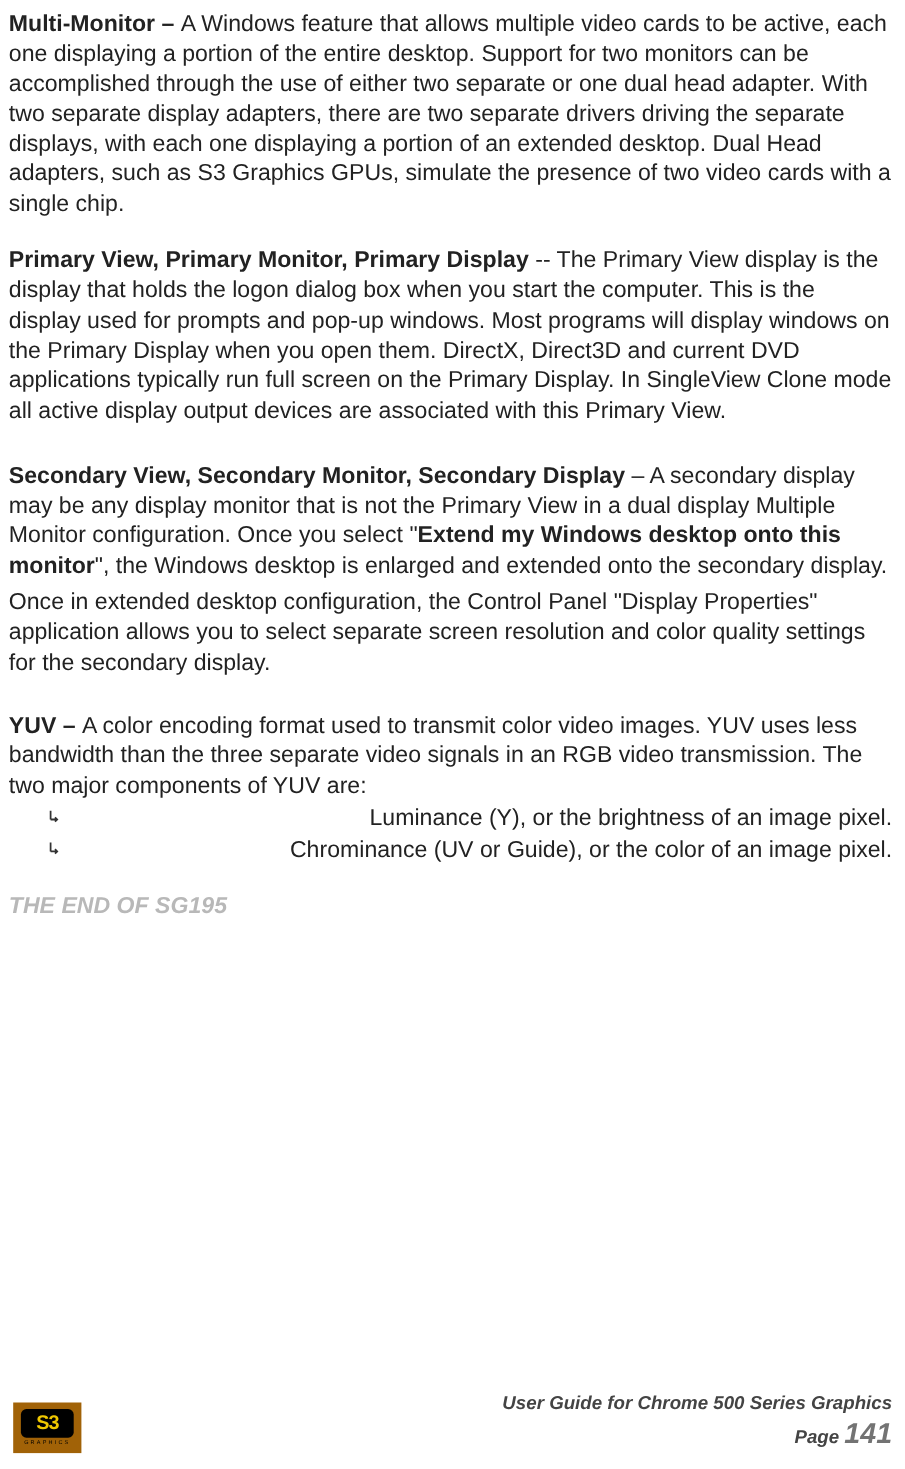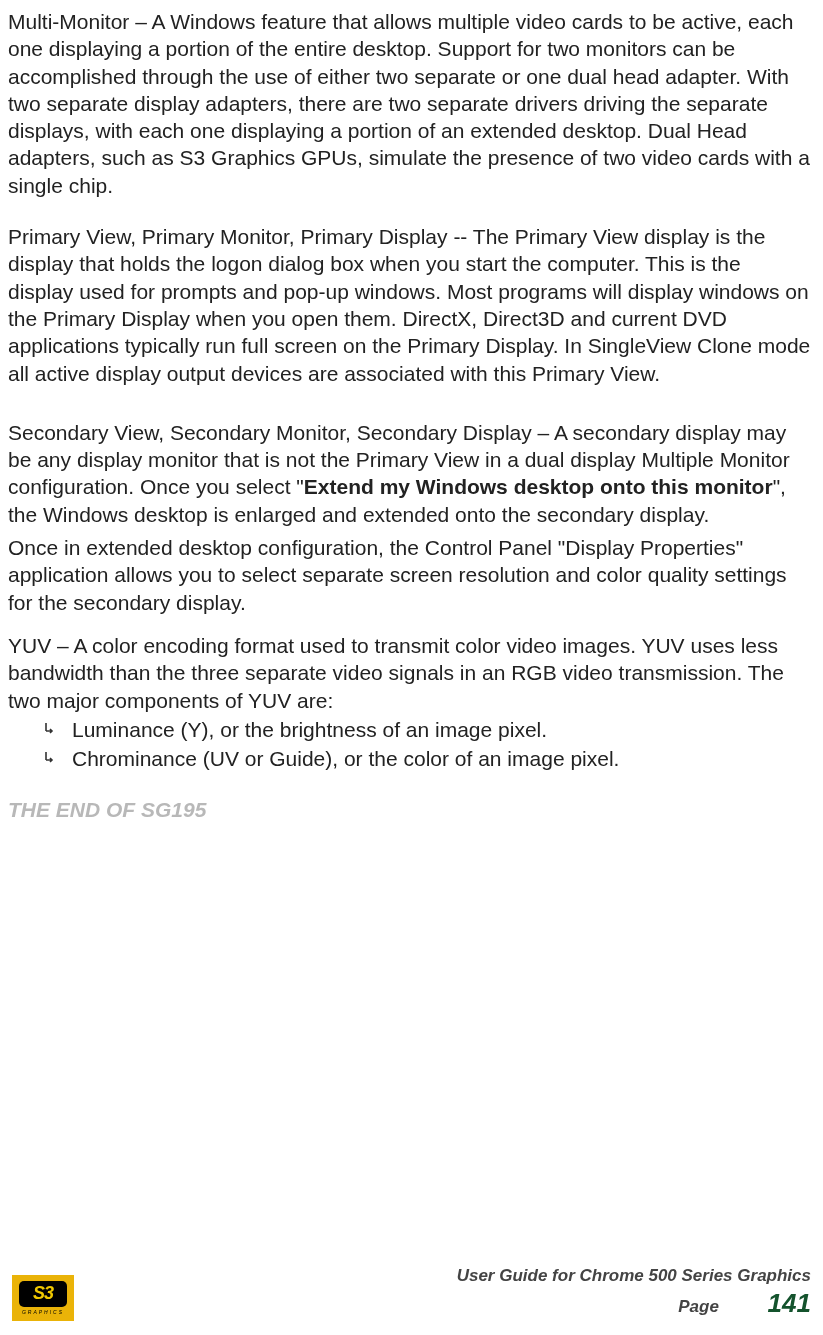--- a/index.html
+++ b/index.html
@@ -8,27 +8,28 @@
     height: 1335px;
     font-family: Arial, Helvetica, sans-serif;
     font-size: 21px;
     color: #222;
     line-height: 1.3;
     position: relative;
     background: #fff;
     padding: 8px 12px 0 8px;
   }
   .entry { margin-bottom: 24px; }
-  .term { font-weight: normal; }
+  .term { font-weight: bold; }
   .inline { display: inline; }
   .bold-inline { font-weight: bold; }
   ul.bullets {
     list-style: none;
     padding-left: 34px;
     margin-top: 2px;
+    text-align: right;
   }
   ul.bullets li {
     position: relative;
     padding-left: 30px;
     margin-bottom: 2px;
   }
   ul.bullets li .arrow {
     position: absolute;
     left: 0;
     top: 5px;
@@ -47,26 +48,25 @@
     bottom: 14px;
     left: 12px;
     right: 12px;
     display: flex;
     align-items: flex-end;
     justify-content: space-between;
   }
   .logo {
     width: 62px;
     height: 46px;
-    background: #eab308;
+    background: #a16207;
     display: flex;
     align-items: center;
     justify-content: center;
     flex-direction: column;
-    font-style: italic;
   }
   .logo .s3 {
     width: 48px;
     height: 26px;
     background: #000;
     border-radius: 5px;
     display: flex;
     align-items: center;
     justify-content: center;
     color: #f0c800;
@@ -82,42 +82,42 @@
   }
   .footer-text {
     text-align: right;
     font-style: italic;
     font-weight: bold;
     font-size: 17px;
     line-height: 1.3;
     color: #444;
   }
   .footer-text .pageword { font-weight: bold; }
-  .footer-text .pagenum { font-size: 26px; font-style: italic; font-weight: bold; color: #14532d; margin-left: 44px; }
+  .footer-text .pagenum { font-size: 26px; font-style: italic; font-weight: bold; color: #737373; }
   .para2 { margin-top: 6px; }
 </style>
 </head>
 <body>
 
 <div class="content">
 
   <div class="entry">
     <span class="term">Multi-Monitor – </span><span class="inline">A Windows feature that allows multiple video cards to be active, each one displaying a portion of the entire desktop. Support for two monitors can be accomplished through the use of either two separate or one dual head adapter. With two separate display adapters, there are two separate drivers driving the separate displays, with each one displaying a portion of an extended desktop. Dual Head adapters, such as S3 Graphics GPUs, simulate the presence of two video cards with a single chip.</span>
   </div>
 
   <div class="entry">
     <span class="term">Primary View, Primary Monitor, Primary Display</span><span> -- </span><span class="inline">The Primary View display is the display that holds the logon dialog box when you start the computer. This is the display used for prompts and pop-up windows. Most programs will display windows on the Primary Display when you open them. DirectX, Direct3D and current DVD applications typically run full screen on the Primary Display. In SingleView Clone mode all active display output devices are associated with this Primary View.</span>
   </div>
 
   <div class="entry" style="margin-bottom:6px; margin-top:32px;">
     <span class="term">Secondary View, Secondary Monitor, Secondary Display</span><span> – </span><span class="inline">A secondary display may be any display monitor that is not the Primary View in a dual display Multiple Monitor configuration. Once you select "</span><span class="bold-inline">Extend my Windows desktop onto this monitor</span><span class="inline">", the Windows desktop is enlarged and extended onto the secondary display.</span>
     <div class="para2">Once in extended desktop configuration, the Control Panel "Display Properties" application allows you to select separate screen resolution and color quality settings for the secondary display.</div>
   </div>
 
-  <div class="entry" style="margin-top:16px; margin-bottom:0;">
+  <div class="entry" style="margin-top:30px; margin-bottom:0;">
     <span class="term">YUV – </span><span class="inline">A color encoding format used to transmit color video images. YUV uses less bandwidth than the three separate video signals in an RGB video transmission. The two major components of YUV are:</span>
     <ul class="bullets">
       <li>
         <span class="arrow">
           <svg width="14" height="14" viewBox="0 0 14 14">
               <rect x="0" y="0" width="14" height="14" fill="#fff"></rect>
               <path d="M4 2 L4 10 M4 10 L10 10 M8 8 L10 10 L8 12" stroke="#333" stroke-width="1.6" fill="none"></path>
             </svg>
         </span>
         <span>Luminance (Y), or the brightness of an image pixel.</span>

